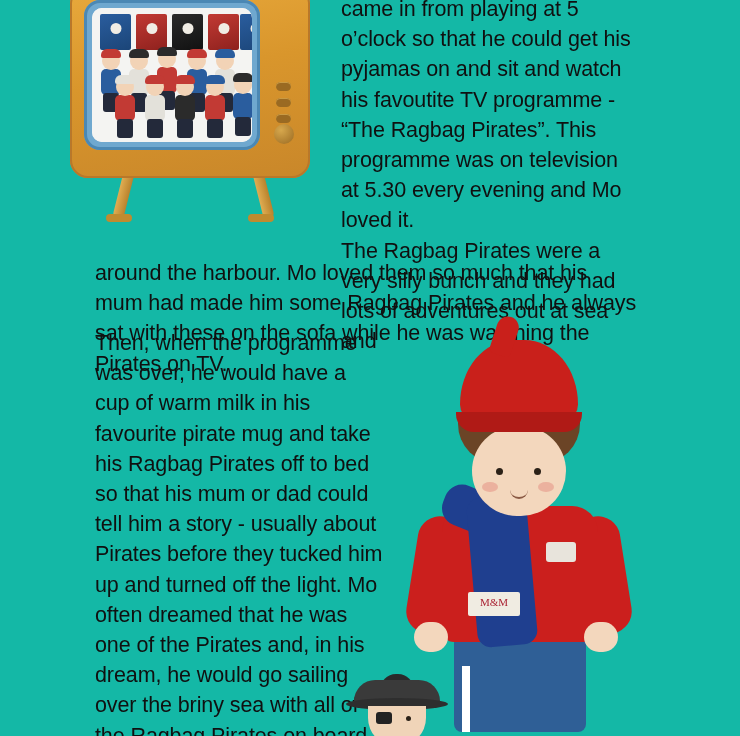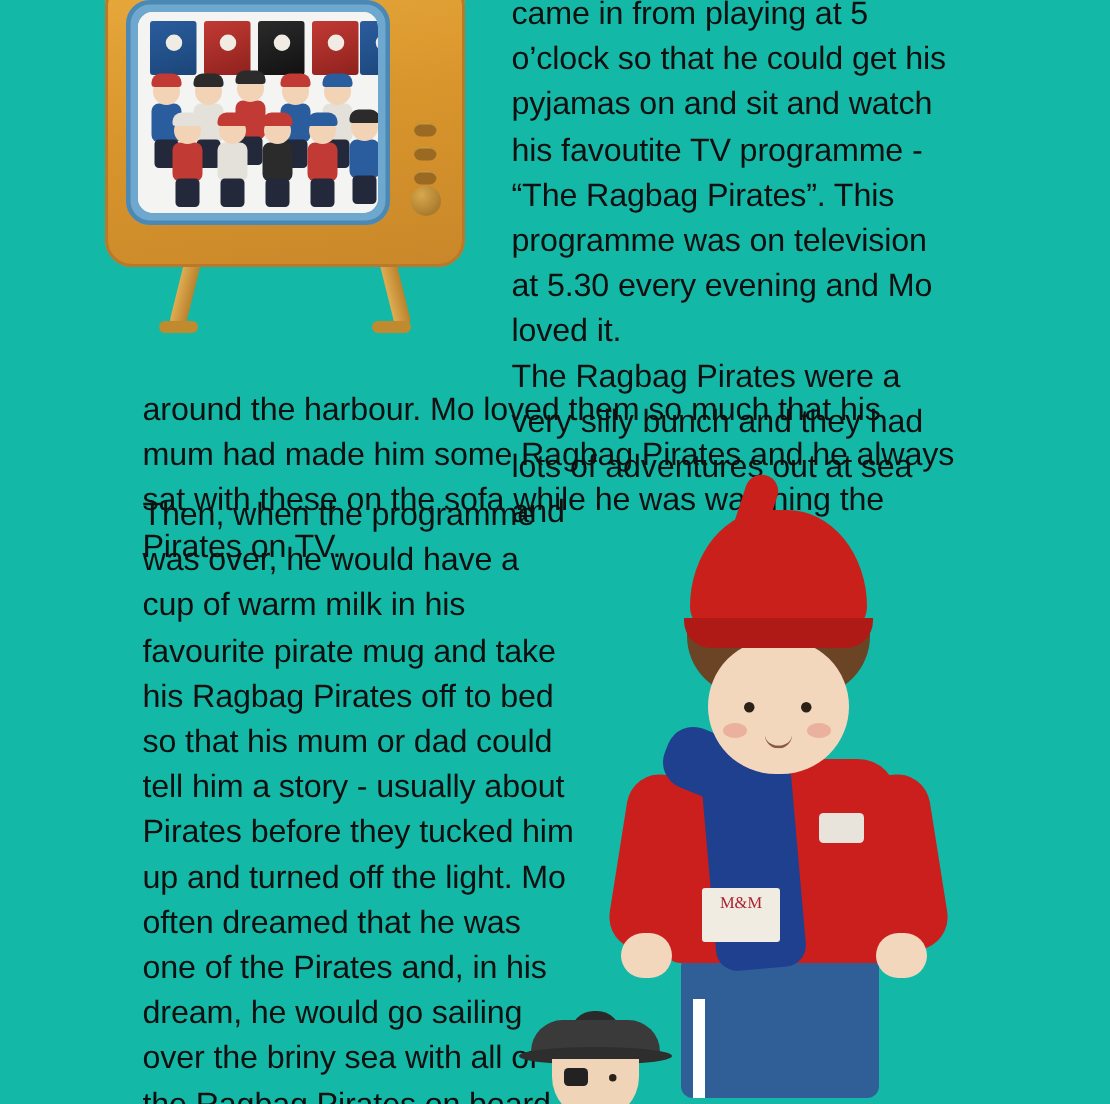--- a/index.html
+++ b/index.html
@@ -317,21 +317,21 @@
   .dp-badge {
     position: absolute;
     left: 148px; top: 212px;
     width: 30px; height: 20px;
     background: #e8e4dc;
     border-radius: 3px;
   }
   .dp-label {
     position: absolute;
     left: 70px; top: 262px;
-    width: 52px; height: 36px;
+    width: 52px; height: 24px;
     background: #f0ece2;
     border-radius: 2px;
     color: #a23;
     font-size: 11px;
     text-align: center;
     line-height: 20px;
     font-family: "Liberation Serif", serif;
   }
   .dp-legs {
     position: absolute;

